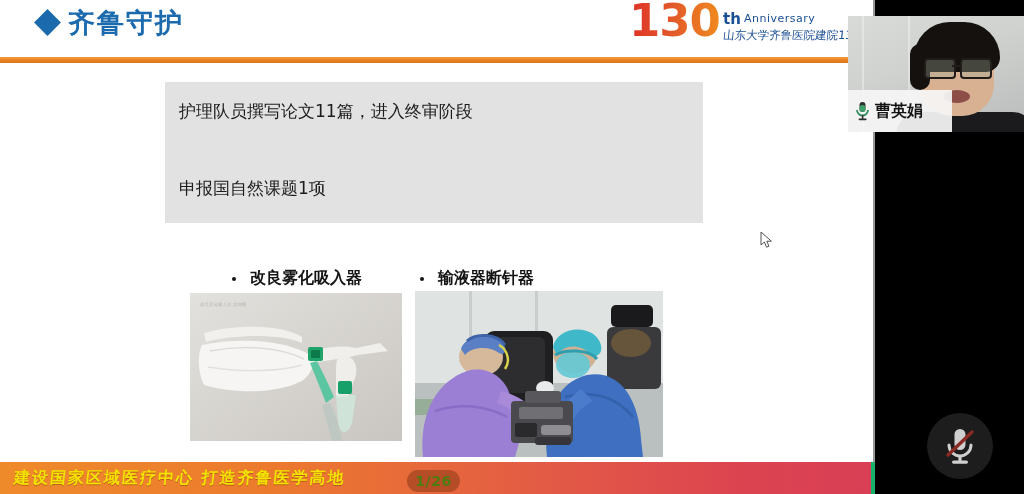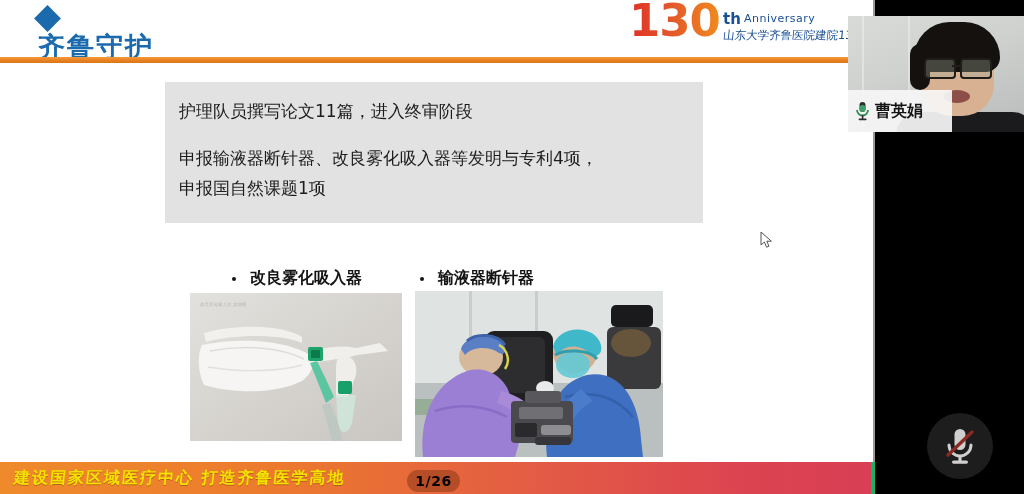--- a/index.html
+++ b/index.html
@@ -5,21 +5,21 @@
   html,body{margin:0;padding:0;background:#000;}
   body{width:1024px;height:494px;overflow:hidden;font-family:"DejaVu Sans","Liberation Sans",sans-serif;}
   #root{position:relative;width:1024px;height:494px;background:#000;}
 
   
   #slide{position:absolute;left:0;top:0;width:875px;height:494px;background:#ffffff;overflow:hidden;}
   #slide-edge{position:absolute;left:873px;top:0;width:2px;height:462px;background:#9a9a9a;}
 
   
   #slide-header{position:absolute;left:0;top:0;width:875px;height:58px;background:#ffffff;}
-  #title-row{position:absolute;left:38px;top:9px;display:flex;gap:5px;flex-direction:column;}
+  #title-row{position:absolute;left:38px;top:9px;display:flex;align-items:center;gap:11px;}
   #diamond{width:19px;height:19px;background:#1a6aad;transform:rotate(45deg);}
   #title-text{font-size:27px;font-weight:bold;color:#1a6aad;letter-spacing:2px;line-height:1;}
 
   
   #logo{position:absolute;left:629px;top:2px;width:230px;height:52px;}
   #logo-130{position:absolute;left:0;top:-4px;font-size:45px;font-weight:bold;line-height:1;
             background:linear-gradient(90deg,#e03127 0%,#e2572a 45%,#f08a1e 100%);
             -webkit-background-clip:text;background-clip:text;color:transparent;
             font-family:"DejaVu Sans","Liberation Sans",sans-serif;letter-spacing:-1px;}
   #logo-th{position:absolute;left:94px;top:8px;font-size:15px;font-weight:bold;color:#1a4f93;}
@@ -52,21 +52,21 @@
                background:#cfd3d2;}
 
   
   #banner{position:absolute;left:0;top:462px;width:875px;height:32px;
           background:linear-gradient(90deg,#ef8a2b 0%,#ec7b2d 30%,#e35b45 62%,#dc4350 85%,#d93f55 100%);}
   #banner-text{position:absolute;left:14px;top:6px;font-size:16px;font-weight:bold;color:#f3e400;
                letter-spacing:2px;white-space:nowrap;transform:skewX(-6deg);
                text-shadow:0 1px 0 rgba(120,40,0,.4);}
   #page-pill{position:absolute;left:407px;top:470px;width:53px;height:22px;border-radius:11px;
              background:rgba(150,62,26,.62);display:flex;align-items:center;justify-content:center;}
-  #page-pill span{font-size:14px;color:#000000;font-weight:bold;letter-spacing:.5px;}
+  #page-pill span{font-size:14px;color:#4d7c0f;font-weight:bold;letter-spacing:.5px;}
   #banner-green{position:absolute;left:871px;top:462px;width:4px;height:32px;background:#17b26a;}
   #bottom-black{position:absolute;left:875px;top:0;width:149px;height:494px;background:#000;}
 
   
   #video{position:absolute;left:848px;top:0;width:176px;height:116px;overflow:hidden;background:#2a2a2a;margin-top:16px;}
   #video-bg{position:absolute;inset:0;background:linear-gradient(160deg,#d9dbd8 0%,#cfd2cf 40%,#b9bcba 100%);}
   .vwall{position:absolute;background:rgba(255,255,255,.35);}
   #vw1{left:14px;top:0;width:2px;height:116px;}
   #vw2{left:60px;top:0;width:2px;height:116px;}
   #head{position:absolute;left:72px;top:14px;width:74px;height:86px;border-radius:40px 40px 34px 34px;
@@ -113,21 +113,20 @@
         <div id="logo-th">th</div>
         <div id="logo-anniv">Anniversary</div>
         <div id="logo-cn">山东大学齐鲁医院建院130周年</div>
       </div>
     </div>
 
     <div id="orange-rule"></div>
 
     <div id="textblock">
       <div class="tb-line" id="tb0">护理队员撰写论文11篇，进入终审阶段</div>
-      <div class="tb-line" id="tb1">申报输液器断针器、改良雾化吸入器等发明与专利4项，</div>
       <div class="tb-line" id="tb2">申报国自然课题1项</div>
     </div>
 
     <div id="captions">
       <div class="cap" id="cap-left">
         <span class="dot"></span>
         <span>改良雾化吸入器</span>
       </div>
       <div class="cap" id="cap-right">
         <span class="dot"></span>

